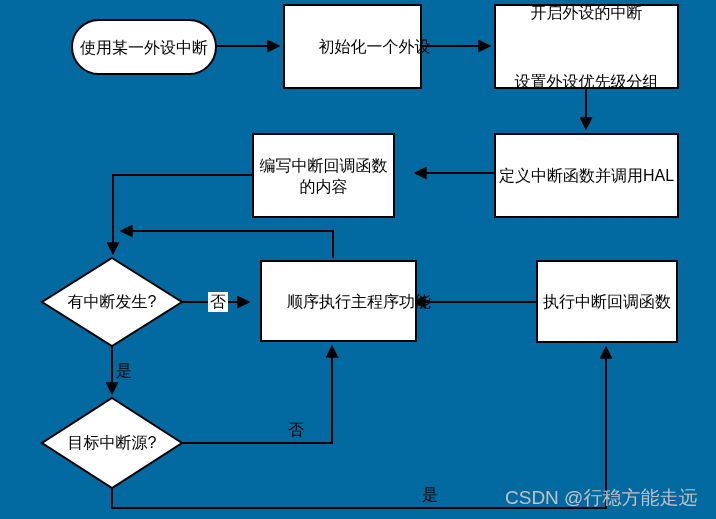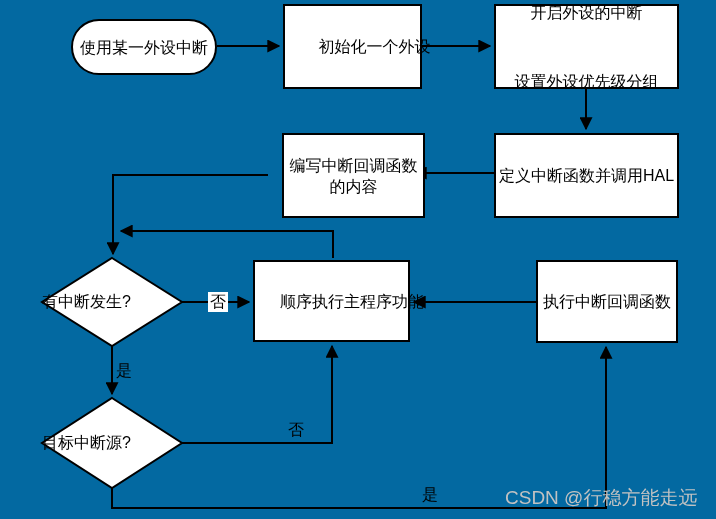--- a/index.html
+++ b/index.html
@@ -30,21 +30,21 @@
     font-size: 16px;
     line-height: 21px;
     z-index: 2;
     white-space: nowrap;
   }
   .stadium { border-radius: 28px; }
   .diamond-label {
     position: absolute;
     display: flex;
     align-items: center;
-    justify-content: flex-start;
+    justify-content: center;
     text-align: center;
     font-size: 16px;
     z-index: 3;
     white-space: nowrap;
   }
   .edge-label {
     position: absolute;
     font-size: 16px;
     line-height: 20px;
     z-index: 3;
@@ -101,30 +101,30 @@
 
   <div class="node" style="left:494px; top:4px; width:185px; height:85px;gap:48px;">
     <span>开启外设的中断</span>
     <span>设置外设优先级分组</span>
   </div>
 
   <div class="node" style="left:494px; top:133px; width:185px; height:85px;gap:13px;">
     <span>定义中断函数并调用HAL</span>
   </div>
 
-  <div class="node" style="left:282px; top:133px; width:143px; height:85px;">
+  <div class="node" style="left:252px; top:133px; width:143px; height:85px;">
     <span>编写中断回调函数</span>
     <span>的内容</span>
   </div>
 
   <div class="diamond-label" style="left:42px; top:258px; width:140px; height:88px;">
     <span>有中断发生?</span>
   </div>
 
-  <div class="node" style="left:253px; top:260px; width:157px; height:82px;padding-left:41px;">
+  <div class="node" style="left:260px; top:260px; width:157px; height:82px;padding-left:41px;">
     <span>顺序执行主程序功能</span>
   </div>
 
   <div class="node" style="left:536px; top:260px; width:142px; height:83px;justify-content:center;">
     <span>执行中断回调函数</span>
   </div>
 
   <div class="diamond-label" style="left:42px; top:398px; width:140px; height:90px;">
     <span>目标中断源?</span>
   </div>

